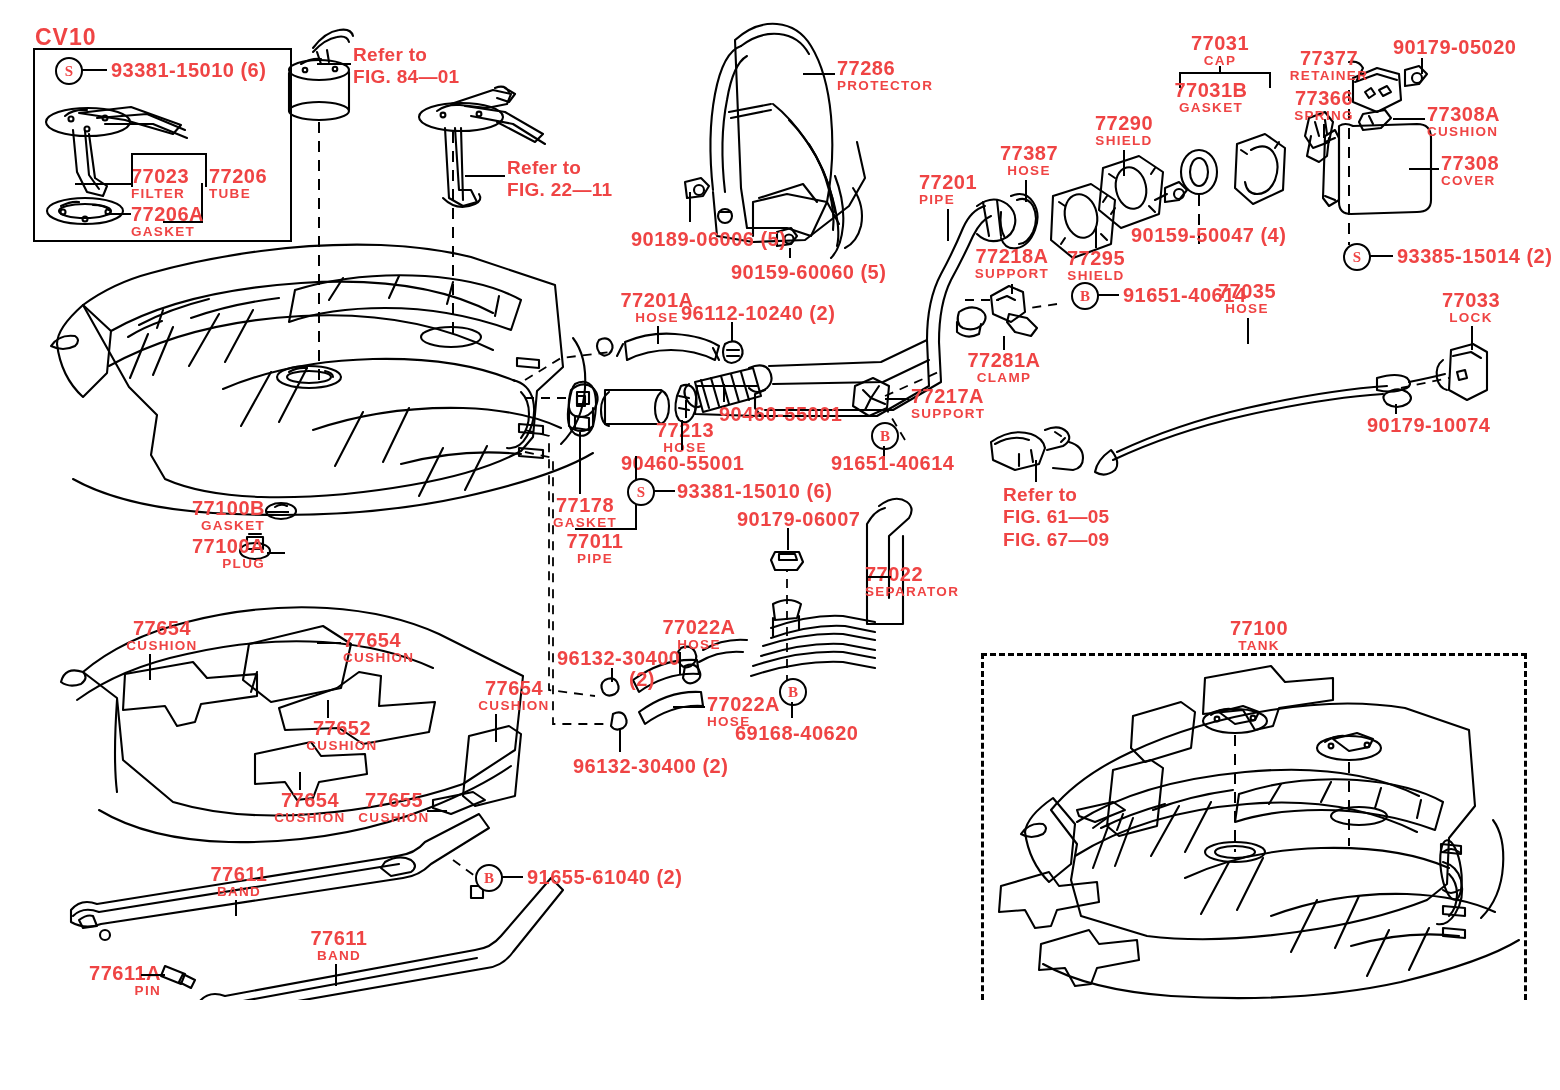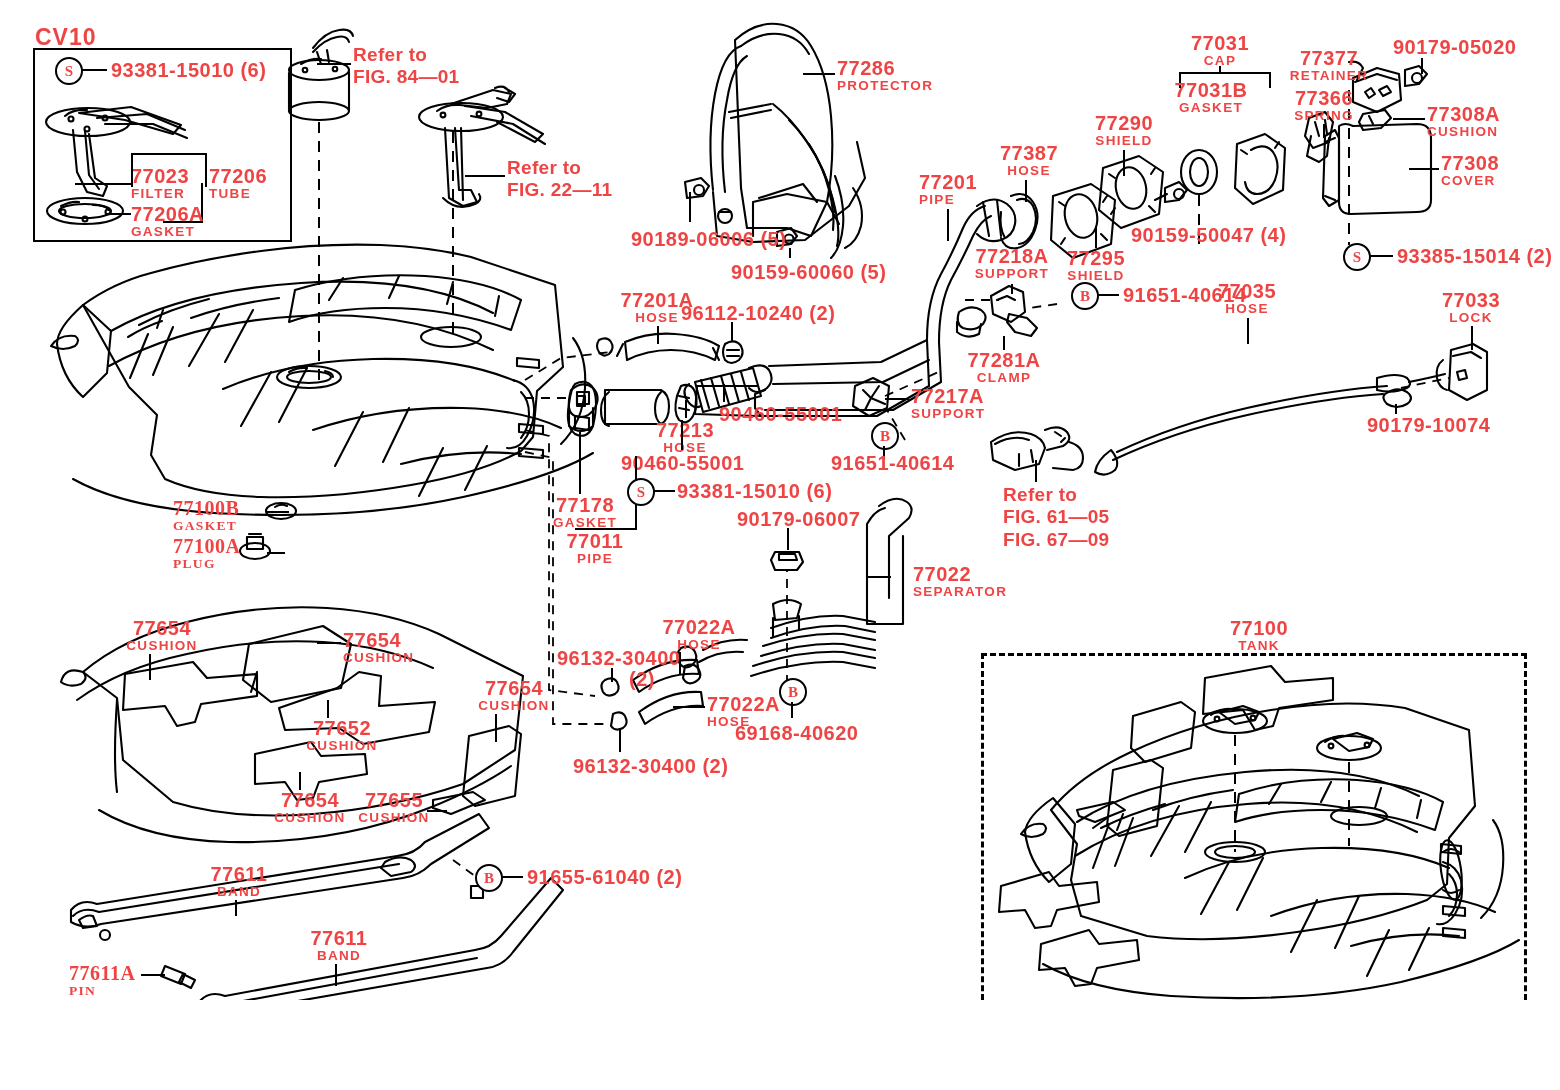--- a/index.html
+++ b/index.html
@@ -5,21 +5,21 @@
   html,body{margin:0;padding:0;background:#fff;}
   #page{
     position:relative;width:1560px;height:1000px;background:#ffffff;
     font-family:"Liberation Sans", sans-serif;color:#ef4444;overflow:hidden;margin-left:13px;
   }
   
   .lbl{position:absolute;white-space:nowrap;line-height:1.0;}
   .lbl .pn{font-size:20px;font-weight:700;letter-spacing:0.5px;display:block;}
   .lbl .nm{font-size:13.5px;font-weight:700;letter-spacing:1.3px;display:block;margin-top:1px;}
   .lbl.ctr{text-align:center;}
-  .lbl.rgt{text-align:left;font-family:Liberation Serif, serif;}
+  .lbl.rgt{text-align:right;}
   .single{position:absolute;white-space:nowrap;font-size:20px;font-weight:700;letter-spacing:0.5px;}
   .reftxt{position:absolute;white-space:nowrap;font-size:19px;font-weight:700;line-height:1.18;letter-spacing:0.3px;}
   .cv10{position:absolute;font-size:23px;font-weight:700;letter-spacing:1px;}
   .footer{position:absolute;font-size:20px;font-weight:700;letter-spacing:0.6px;}
   
   .solidbox{position:absolute;border:2px solid #000;}
   .dashbox{position:absolute;border:3px dashed #000;}
   
   .ld{position:absolute;background:#000;}
   .ldh{height:2px;}
@@ -658,21 +658,21 @@
 
   <div class="lbl rgt" style="left:160px;top:536px;width:92px;">
     <span class="pn">77100A</span>
     <span class="nm">PLUG</span>
   </div>
   <div class="ld ldh" style="left:254px;top:552px;width:18px;"></div>
 
   <div class="single" style="left:724px;top:508px;">90179-06007</div>
   <div class="ld ldv" style="left:774px;top:528px;height:22px;"></div>
 
-  <div class="lbl" style="left:900px;top:564px;">
+  <div class="lbl" style="left:852px;top:564px;">
     <span class="pn">77022</span>
     <span class="nm">SEPARATOR</span>
   </div>
   <div class="ld ldh" style="left:854px;top:576px;width:24px;"></div>
 
   <div class="lbl ctr" style="left:638px;top:617px;width:96px;">
     <span class="pn">77022A</span>
     <span class="nm">HOSE</span>
   </div>
   <div class="ld ldv" style="left:666px;top:652px;height:22px;"></div>

